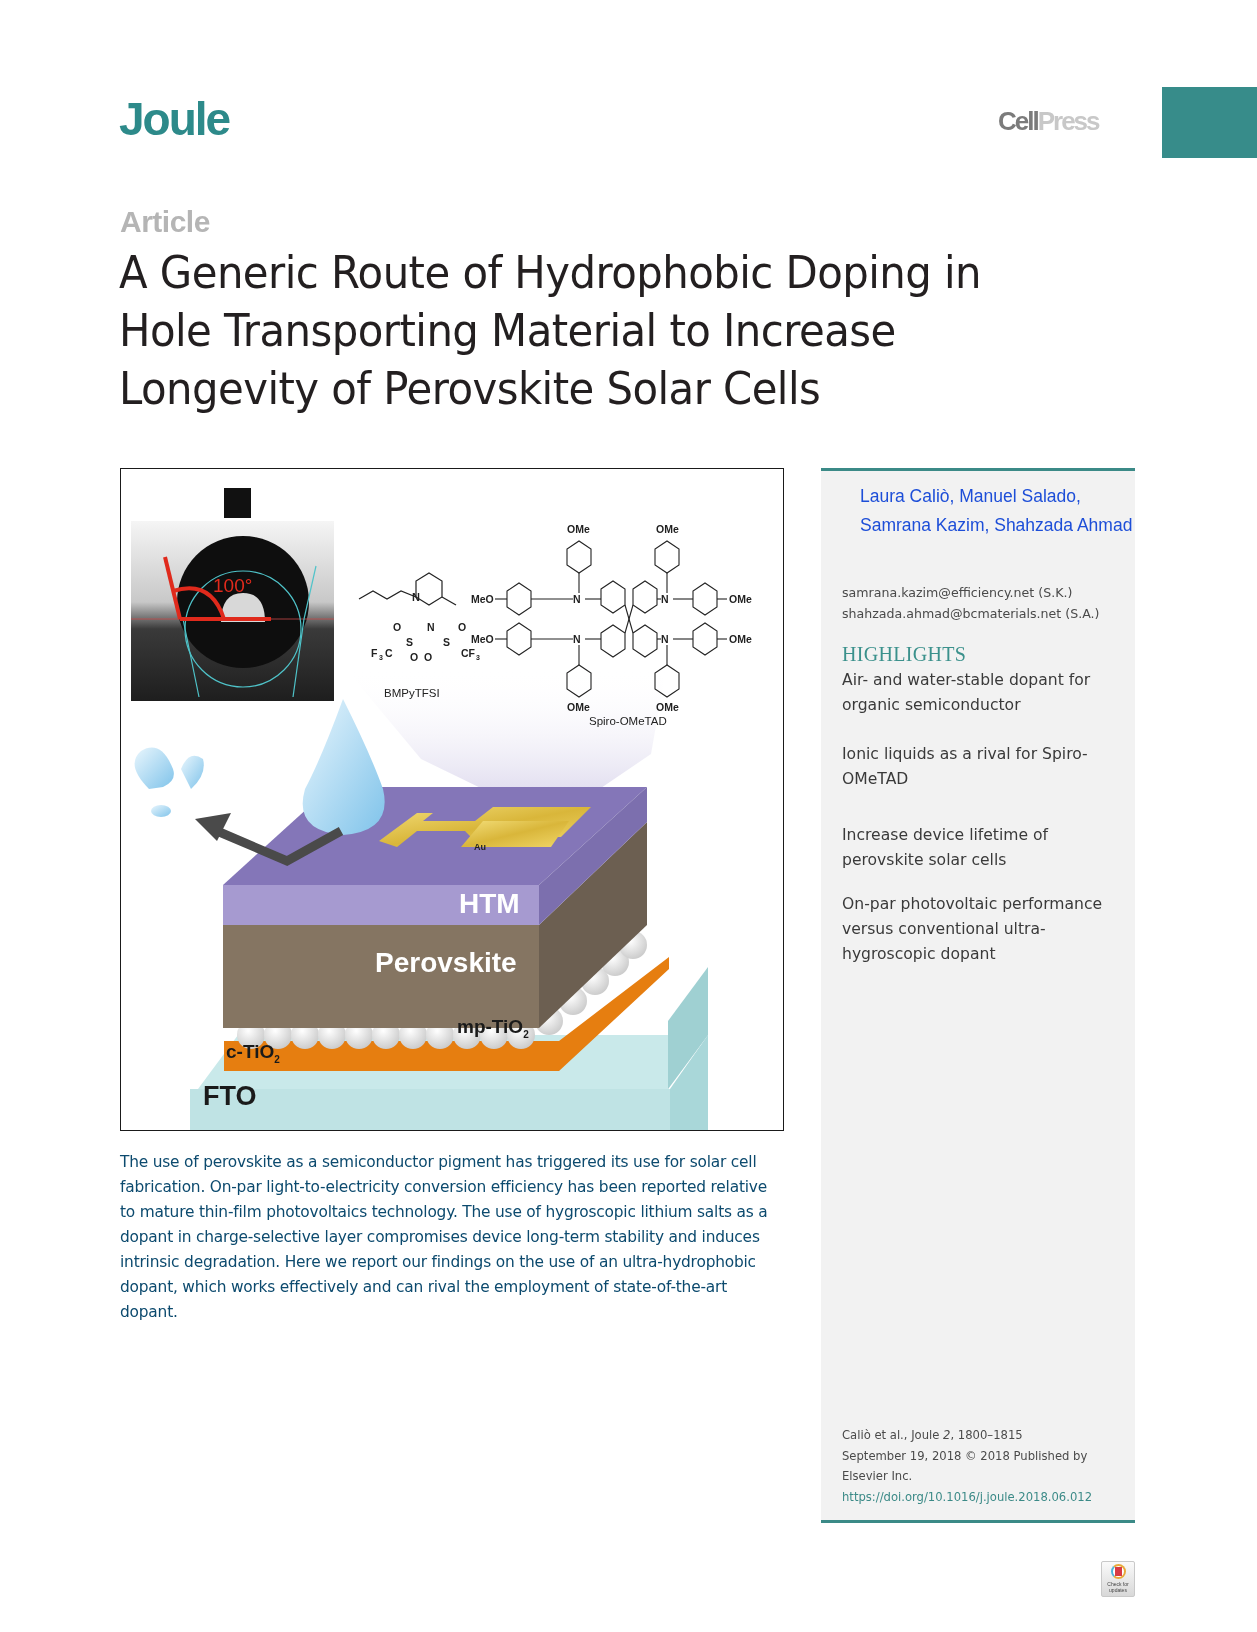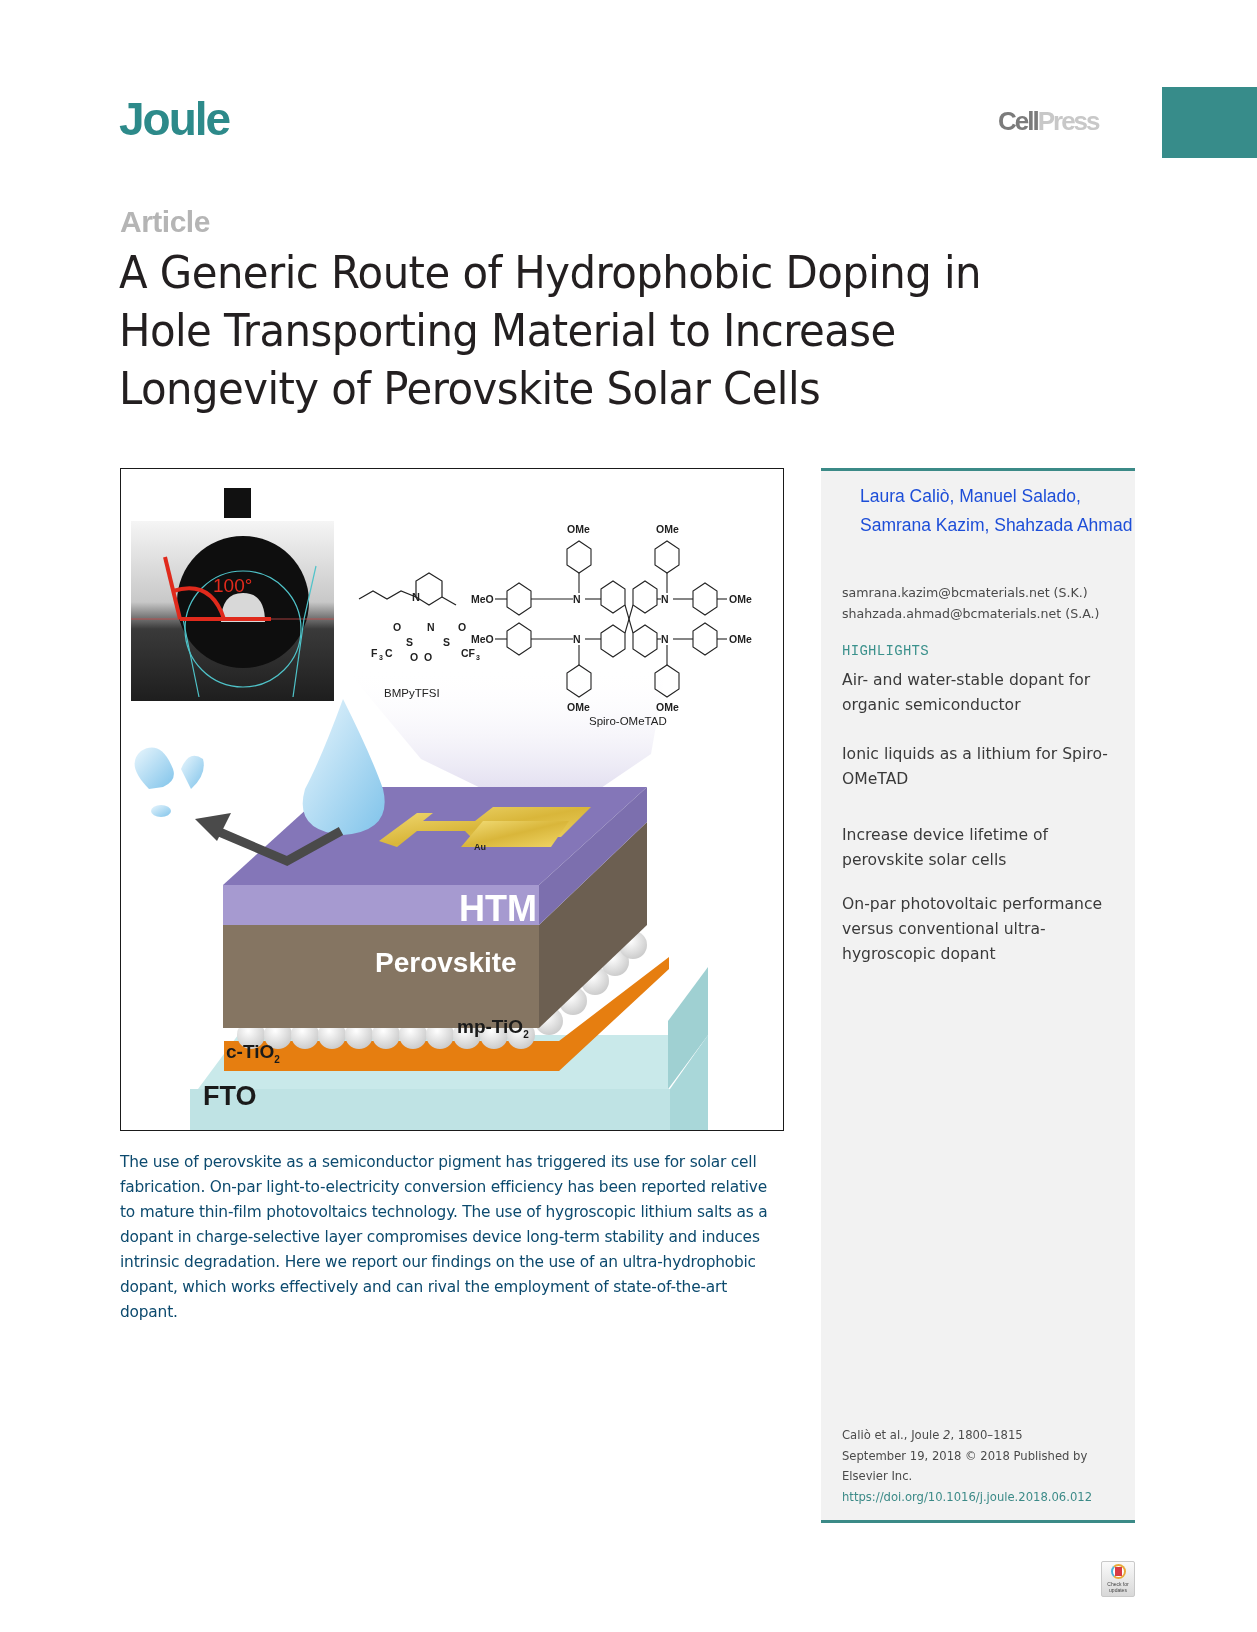--- a/index.html
+++ b/index.html
@@ -26,21 +26,21 @@
   
   .abstract { left:120px; top:1150px; width:665px; font-family:"DejaVu Sans", sans-serif; font-size:15.4px;
               line-height:25px; color:#0c4a6e; margin:0; letter-spacing:-0.2px; }
 
   
   .panel { left:821px; top:468px; width:314px; height:1055px; background:#f2f2f2;
            border-top:3px solid #3b8a87; border-bottom:3px solid #3b8a87; box-sizing:border-box; }
   .authors { left:860px; top:482px; width:280px; font-family:Liberation Sans, sans-serif; font-size:17.5px;
              line-height:28.5px; color:#1d4ed8; margin:0; }
   .emails { left:842px; top:582px; font-family:"DejaVu Sans", sans-serif; font-size:12.6px; line-height:21px; color:#4a4a4a; }
-  .highlights-h { left:842px; top:643px; font-family:Liberation Mono, monospace; font-size:14px; color:#3b918c; letter-spacing:0.3px; }
+  .highlights-h { left:842px; top:643px; font-family:Liberation Serif, serif; font-size:20px; color:#3b918c; letter-spacing:0.3px; }
   .highlight { position:absolute; left:842px; width:285px; font-family:"DejaVu Sans", sans-serif; font-size:15.6px;
                line-height:25px; color:#3a3a3a; margin:0; }
   .cite { left:842px; top:1425px; font-family:"DejaVu Sans", sans-serif; font-size:11.6px; line-height:20.5px; color:#4a4a4a; width:280px; }
   .cite .doi { color:#3b8a87; }
   .cite i { font-style:italic; }
 
   .check-updates { left:1101px; top:1561px; width:34px; height:36px; border:1px solid #c9c9c9; border-radius:2px;
                    background:linear-gradient(#fafafa,#d8d8d8); box-sizing:border-box; }
   .check-updates .ring { position:absolute; left:9px; top:2px; width:15px; height:15px; border-radius:50%;
                          border:2px solid #e8a93a; border-left-color:#4fb3d9; box-sizing:border-box; background:#fff; }
@@ -229,42 +229,42 @@
 
     <path d="M222 230 Q200 290 184 320 Q172 362 222 366 Q272 362 262 320 Q250 286 222 230 Z" fill="url(#water)"></path>
     <path d="M28 320 Q4 296 20 282 Q40 270 52 300 Q56 312 42 318 Z" fill="url(#water)"></path>
     <path d="M60 300 Q68 280 82 290 Q86 306 70 320 Z" fill="url(#water)"></path>
     <ellipse cx="40" cy="342" rx="10" ry="6" fill="url(#water)"></ellipse>
 
     <polyline points="220,362 166,392 96,362" fill="none" stroke="#4a4a4a" stroke-width="9" stroke-linejoin="miter"></polyline>
     <polygon points="74,350 110,344 96,372" fill="#4a4a4a"></polygon>
   </svg>
 
-  <div class="fig-text" style="left:338px;top:419px;font-size:36px;font-weight:bold;color:#fff;">HTM</div>
+  <div class="fig-text" style="left:338px;top:419px;font-size:28px;font-weight:bold;color:#fff;">HTM</div>
   <div class="fig-text" style="left:254px;top:478px;font-size:28px;font-weight:bold;color:#fff;">Perovskite</div>
   <div class="fig-text" style="left:336px;top:547px;font-size:19px;font-weight:bold;color:#1a1a1a;">
     <span>mp-TiO</span><sub style="font-size:10px;">2</sub>
   </div>
   <div class="fig-text" style="left:105px;top:572px;font-size:19px;font-weight:bold;color:#1a1a1a;">
     <span>c-TiO</span><sub style="font-size:10px;">2</sub>
   </div>
   <div class="fig-text" style="left:82px;top:612px;font-size:27px;font-weight:bold;color:#1a1a1a;">FTO</div>
 </div>
 
 <p class="abs abstract">The use of perovskite as a semiconductor pigment has triggered its use for solar cell fabrication. On-par light-to-electricity conversion efficiency has been reported relative to mature thin-film photovoltaics technology. The use of hygroscopic lithium salts as a dopant in charge-selective layer compromises device long-term stability and induces intrinsic degradation. Here we report our findings on the use of an ultra-hydrophobic dopant, which works effectively and can rival the employment of state-of-the-art dopant.</p>
 
 <div class="abs panel"></div>
 <p class="abs authors">Laura Caliò, Manuel Salado, Samrana Kazim, Shahzada Ahmad</p>
 <div class="abs emails">
-  <div>samrana.kazim@bcmaterials.net (S.K.)</div>
+  <div>samrana.kazim@efficiency.net (S.K.)</div>
   <div>shahzada.ahmad@bcmaterials.net (S.A.)</div>
 </div>
 <div class="abs highlights-h">HIGHLIGHTS</div>
 <p class="highlight" style="top:668px;">Air- and water-stable dopant for organic semiconductor</p>
-<p class="highlight" style="top:742px;">Ionic liquids as a lithium for Spiro-OMeTAD</p>
+<p class="highlight" style="top:742px;">Ionic liquids as a rival for Spiro-OMeTAD</p>
 <p class="highlight" style="top:823px;">Increase device lifetime of perovskite solar cells</p>
 <p class="highlight" style="top:892px;">On-par photovoltaic performance versus conventional ultra-hygroscopic dopant</p>
 
 <div class="abs cite">
   <div><span>Caliò et al., Joule </span><i>2</i><span>, 1800–1815</span></div>
   <div>September 19, 2018 © 2018 Published by Elsevier Inc.</div>
   <div class="doi">https://doi.org/10.1016/j.joule.2018.06.012</div>
 </div>
 
 <div class="abs check-updates">

